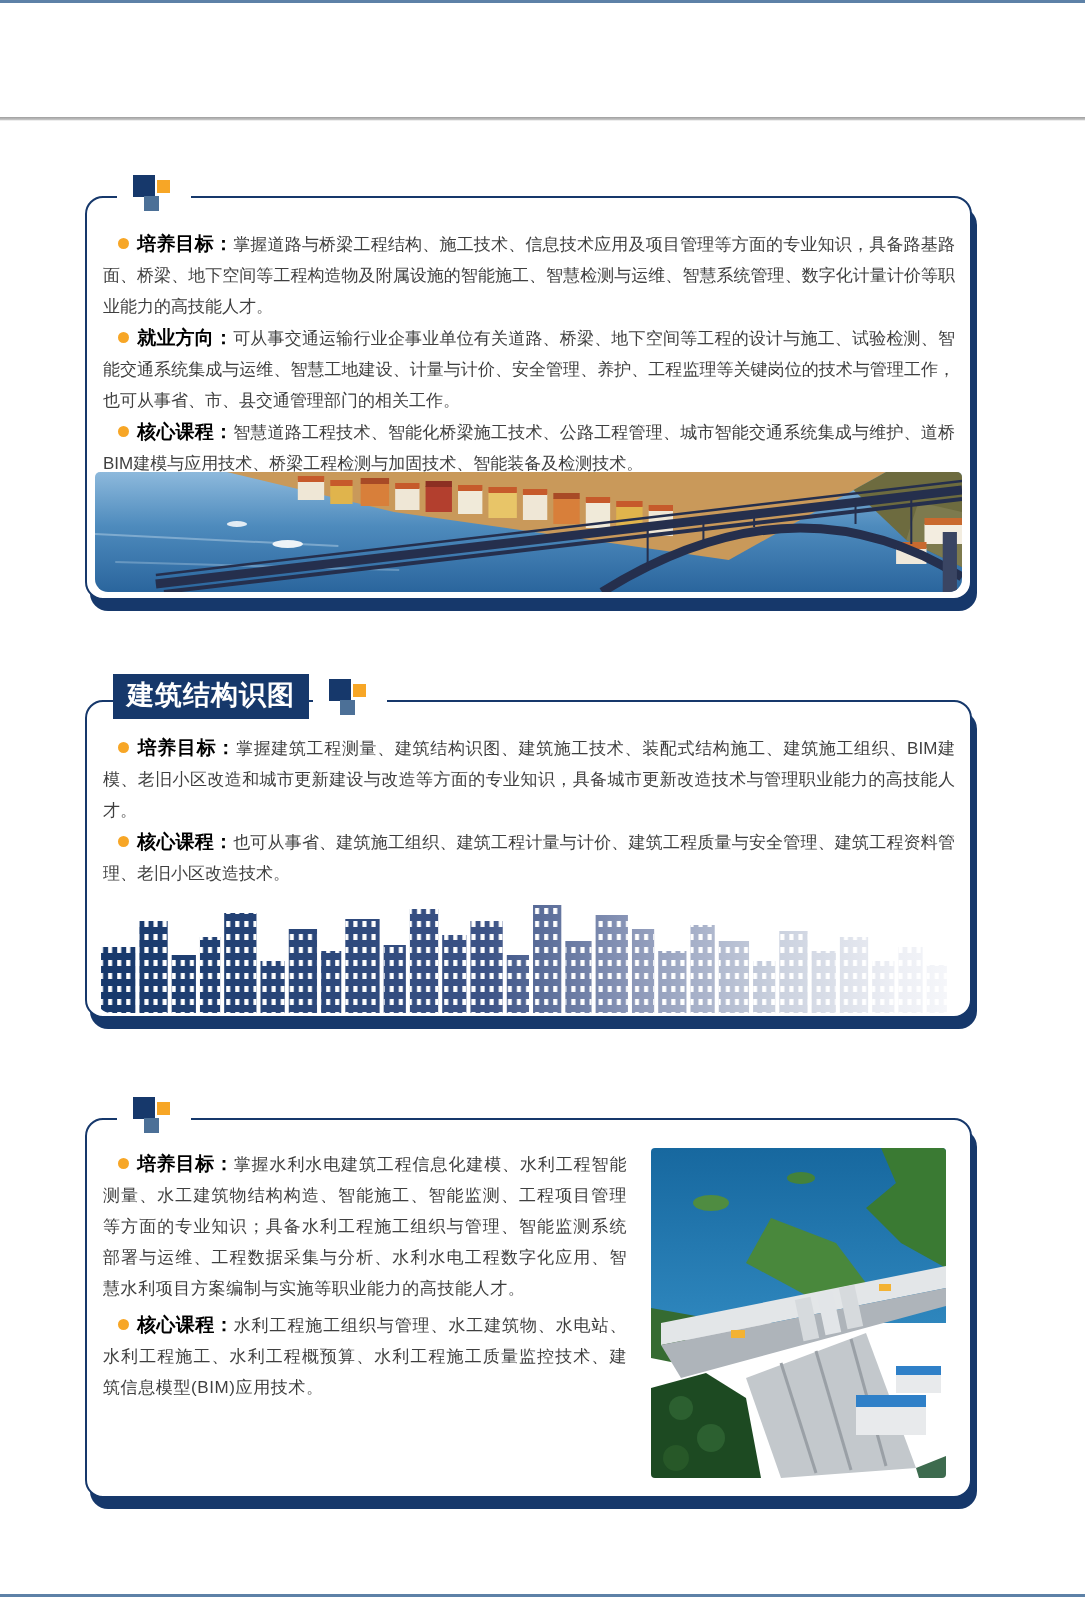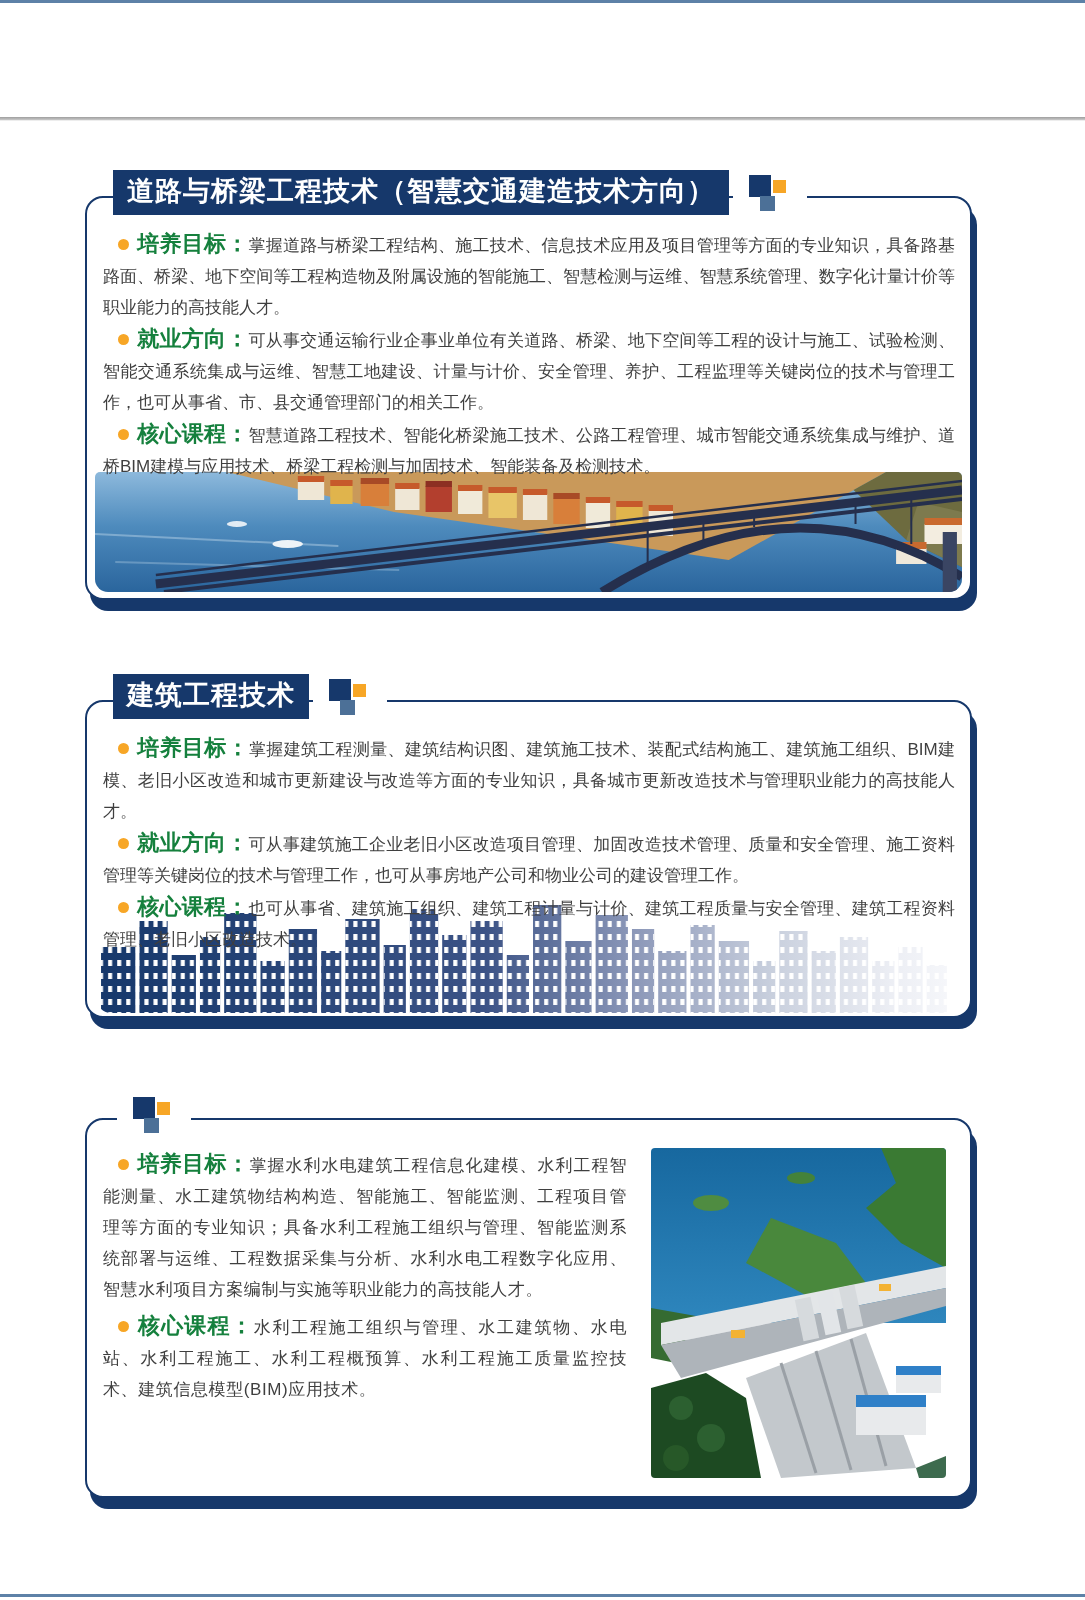--- a/index.html
+++ b/index.html
@@ -32,21 +32,21 @@
   .sq-slate{position:absolute;left:27px;top:26px;width:15px;height:15px;background:#4c7097;}
 
   .content{position:relative;padding:30px 15px 0 16px;z-index:2;}
   .item{
     margin:0 0 0 0;font-size:17px;line-height:31px;color:#3f3f3f;
     text-align:justify;text-indent:15px;
   }
   .card3 .item{margin-bottom:5px;letter-spacing:0.6px;}
   .blt{display:inline-block;width:11px;height:11px;border-radius:50%;
     background:#f7a626;margin-right:8px;vertical-align:1px;}
-  .lbl{font-weight:bold;color:#15803d;font-size:22px;letter-spacing:0;}
+  .lbl{font-weight:bold;color:#000000;font-size:19px;letter-spacing:0;}
 
   .photo-strip{
     position:absolute;left:8px;right:8px;bottom:6px;height:120px;
     border-radius:5px 5px 13px 13px;overflow:hidden;z-index:1;
   }
   .photo-strip svg{display:block;width:100%;height:100%;}
 
   .skyline{
     position:absolute;left:10px;right:10px;bottom:3px;height:108px;
     border-radius:0 0 14px 14px;overflow:hidden;z-index:1;
@@ -59,21 +59,20 @@
   .dam-box svg{display:block;width:100%;height:100%;}
 </style>
 </head>
 <body>
 
 <div class="rule-top"></div>
 <div class="divider"></div>
 
 <section class="card card1">
   <div class="title-row">
-    <div class="title-bar">道路与桥梁工程技术（智慧交通建造技术方向）</div>
     <div class="squares">
       <span class="sq-navy"></span>
       <span class="sq-orange"></span>
       <span class="sq-slate"></span>
     </div>
   </div>
   <div class="content">
     <p class="item"><span class="blt"></span><span class="lbl">培养目标：</span><span>掌握道路与桥梁工程结构、施工技术、信息技术应用及项目管理等方面的专业知识，具备路基路面、桥梁、地下空间等工程构造物及附属设施的智能施工、智慧检测与运维、智慧系统管理、数字化计量计价等职业能力的高技能人才。</span></p>
     <p class="item"><span class="blt"></span><span class="lbl">就业方向：</span><span>可从事交通运输行业企事业单位有关道路、桥梁、地下空间等工程的设计与施工、试验检测、智能交通系统集成与运维、智慧工地建设、计量与计价、安全管理、养护、工程监理等关键岗位的技术与管理工作，也可从事省、市、县交通管理部门的相关工作。</span></p>
     <p class="item"><span class="blt"></span><span class="lbl">核心课程：</span><span>智慧道路工程技术、智能化桥梁施工技术、公路工程管理、城市智能交通系统集成与维护、道桥BIM建模与应用技术、桥梁工程检测与加固技术、智能装备及检测技术。</span></p>
@@ -132,30 +131,29 @@
       <rect x="836" y="60" width="14" height="60" fill="#3a4563"></rect>
       <line x1="60" y1="112" x2="855" y2="18" stroke="#252f4d" stroke-width="9"></line>
       <line x1="60" y1="103" x2="855" y2="9" stroke="#252f4d" stroke-width="2.5"></line>
       <line x1="68" y1="120" x2="855" y2="27" stroke="#252f4d" stroke-width="4"></line>
     </svg>
   </div>
 </section>
 
 <section class="card card2">
   <div class="title-row">
-    <div class="title-bar">建筑工程技术</div>
+    <div class="title-bar">建筑结构识图</div>
     <div class="squares">
       <span class="sq-navy"></span>
       <span class="sq-orange"></span>
       <span class="sq-slate"></span>
     </div>
   </div>
   <div class="content" style="padding-top:30px;">
     <p class="item"><span class="blt"></span><span class="lbl">培养目标：</span><span>掌握建筑工程测量、建筑结构识图、建筑施工技术、装配式结构施工、建筑施工组织、BIM建模、老旧小区改造和城市更新建设与改造等方面的专业知识，具备城市更新改造技术与管理职业能力的高技能人才。</span></p>
-    <p class="item"><span class="blt"></span><span class="lbl">就业方向：</span><span>可从事建筑施工企业老旧小区改造项目管理、加固改造技术管理、质量和安全管理、施工资料管理等关键岗位的技术与管理工作，也可从事房地产公司和物业公司的建设管理工作。</span></p>
     <p class="item"><span class="blt"></span><span class="lbl">核心课程：</span><span>也可从事省、建筑施工组织、建筑工程计量与计价、建筑工程质量与安全管理、建筑工程资料管理、老旧小区改造技术。</span></p>
   </div>
   <div class="skyline">
     <svg viewBox="0 0 855 108" preserveAspectRatio="none" aria-hidden="true">
       <defs>
         <linearGradient id="cityfade" gradientUnits="userSpaceOnUse" x1="0" y1="0" x2="855" y2="0">
           <stop offset="0" stop-color="#16386b"></stop>
             <stop offset="0.45" stop-color="#3c5386"></stop>
           <stop offset="0.62" stop-color="#8b97b8"></stop>
             <stop offset="0.78" stop-color="#c8cfdd"></stop>

